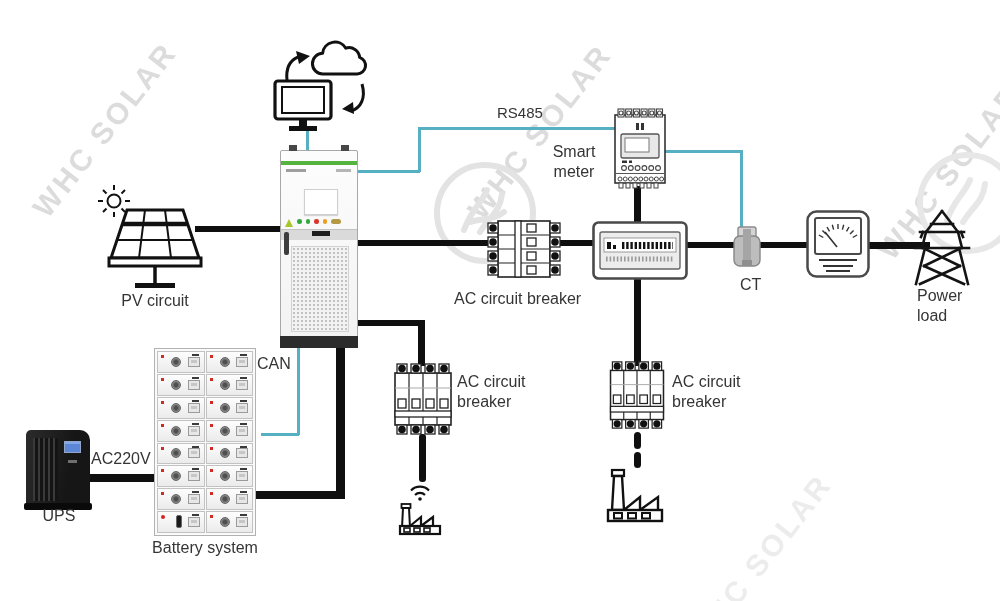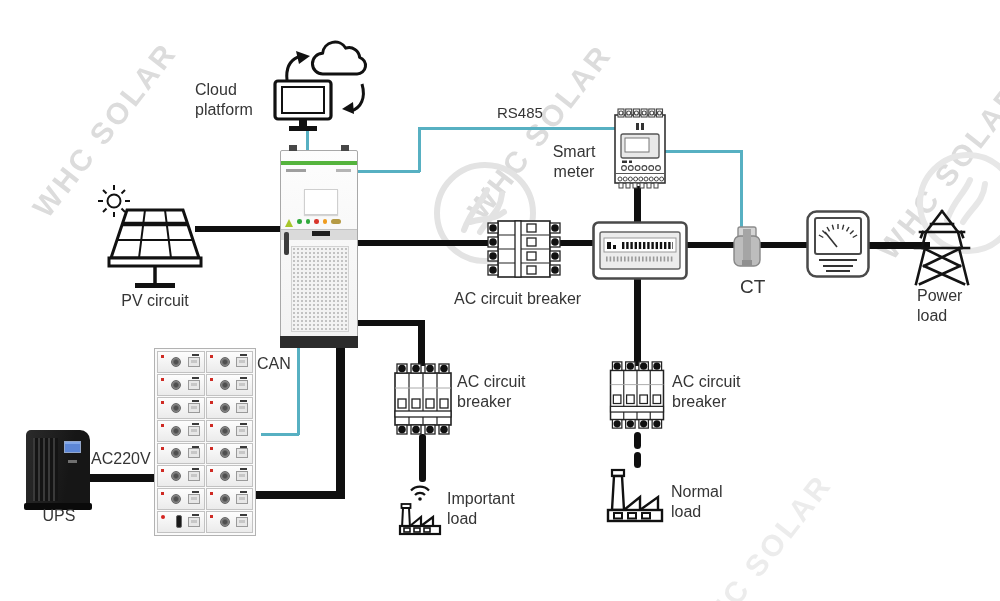--- a/index.html
+++ b/index.html
@@ -113,21 +113,20 @@
   <svg class="comp" style="left:342px;top:82px;width:26px;height:32px" viewBox="0 0 26 32">
     <path d="M20,2 C24,16 19,26 9,29" fill="none" stroke="#111" stroke-width="3"></path>
     <polygon points="12,32 0,27 11,20" fill="#111"></polygon>
   </svg>
   <svg class="comp" style="left:272px;top:78px;width:62px;height:56px" viewBox="0 0 62 56">
     <rect x="3" y="3" width="56" height="38" rx="3" fill="#fff" stroke="#111" stroke-width="3.2"></rect>
     <rect x="10" y="9" width="42" height="26" fill="#fff" stroke="#111" stroke-width="2"></rect>
     <rect x="27" y="41" width="8" height="8" fill="#111"></rect>
     <rect x="17" y="48" width="28" height="5" fill="#111"></rect>
   </svg>
-  <div class="lbl" style="left:195px;top:80px;width:80px">Cloud platform</div>
 
   <svg class="comp" style="left:97px;top:184px;width:34px;height:34px" viewBox="0 0 34 34">
     <circle cx="17" cy="17" r="6.5" fill="none" stroke="#111" stroke-width="2"></circle>
     <g stroke="#111" stroke-width="2">
       <line x1="17" y1="1" x2="17" y2="6"></line>
         <line x1="17" y1="28" x2="17" y2="33"></line>
       <line x1="1" y1="17" x2="6" y2="17"></line>
         <line x1="28" y1="17" x2="33" y2="17"></line>
       <line x1="6" y1="6" x2="9.5" y2="9.5"></line>
         <line x1="24.5" y1="24.5" x2="28" y2="28"></line>
@@ -266,21 +265,21 @@
     <line x1="30" y1="24.5" x2="81" y2="24.5" stroke="#111" stroke-width="7" stroke-dasharray="2.4 1.8"></line>
     <line x1="14" y1="38" x2="82" y2="38" stroke="#9a9a9a" stroke-width="5" stroke-dasharray="1.6 2"></line>
   </svg>
 
   <svg class="comp over" style="left:730px;top:222px;width:34px;height:50px" viewBox="0 0 34 50">
     <rect x="8" y="5" width="18" height="13" rx="2" fill="#d4d4d4" stroke="#8c8c8c" stroke-width="1.4"></rect>
     <rect x="4" y="14" width="26" height="30" rx="6" fill="#bdbdbd" stroke="#878787" stroke-width="1.4"></rect>
     <rect x="13" y="7" width="8" height="36" fill="#a5a5a5"></rect>
     <rect x="12" y="38" width="10" height="6" fill="#8f8f8f"></rect>
   </svg>
-  <div class="lbl" style="left:740px;top:275px;font-size:19px">CT</div>
+  <div class="lbl" style="left:740px;top:275px;font-size:16px">CT</div>
 
   <svg class="comp" style="left:806px;top:210px;width:64px;height:68px" viewBox="0 0 64 68">
     <rect x="1.5" y="1.5" width="61" height="65" rx="9" fill="#fff" stroke="#4a4a4a" stroke-width="2.5"></rect>
     <rect x="9" y="8" width="46" height="36" rx="2" fill="#fff" stroke="#4a4a4a" stroke-width="2"></rect>
     <path d="M17.3,27.5 L12.9,25 M20,24 L16.4,20.4 M23.5,21.3 L21,17 M27.6,19.6 L26.3,14.8 M32,19 L32,14
              M36.4,19.6 L37.7,14.8 M40.5,21.3 L43,17 M44,24 L47.6,20.4 M46.7,27.5 L51.1,25" stroke="#333" stroke-width="1.4" fill="none"></path>
     <line x1="31" y1="37" x2="19" y2="22" stroke="#333" stroke-width="1.6"></line>
     <line x1="13" y1="50" x2="51" y2="50" stroke="#333" stroke-width="2"></line>
     <line x1="17" y1="56" x2="47" y2="56" stroke="#333" stroke-width="2"></line>
     <line x1="20" y1="61" x2="44" y2="61" stroke="#333" stroke-width="2"></line>
@@ -338,21 +337,20 @@
     <rect x="6.5" y="26" width="9" height="4" fill="#fff" stroke="#111" stroke-width="1.8"></rect>
     <polygon points="8,30 14,30 15,50 7,50" fill="#fff" stroke="#111" stroke-width="2"></polygon>
     <polyline points="15,48 26,39 26,48 38,39 38,48" fill="#fff" stroke="#111" stroke-width="2.2"></polyline>
     <rect x="5" y="48" width="40" height="8" fill="#fff" stroke="#111" stroke-width="2.2"></rect>
     <g fill="#fff" stroke="#111" stroke-width="1.6">
       <rect x="9" y="50" width="6" height="4"></rect>
         <rect x="19" y="50" width="6" height="4"></rect>
         <rect x="29" y="50" width="6" height="4"></rect>
     </g>
   </svg>
-  <div class="lbl" style="left:447px;top:489px;width:92px">Important load</div>
 
   <svg class="comp" style="left:607px;top:360px;width:60px;height:70px" viewBox="0 0 58 74">
     <rect x="1" y="11" width="56" height="52" fill="#fff" stroke="#222" stroke-width="1.6"></rect>
     <line x1="15" y1="11" x2="15" y2="63" stroke="#222" stroke-width="1.2"></line>
     <line x1="29" y1="11" x2="29" y2="63" stroke="#222" stroke-width="1.2"></line>
     <line x1="43" y1="11" x2="43" y2="63" stroke="#222" stroke-width="1.2"></line>
     <line x1="1" y1="26" x2="57" y2="26" stroke="#aaa" stroke-width="1"></line>
     <g fill="#fff" stroke="#222" stroke-width="1.3">
       <rect x="3" y="2" width="10" height="9"></rect>
         <rect x="17" y="2" width="10" height="9"></rect>
@@ -385,21 +383,20 @@
     <rect x="8" y="4" width="12" height="6" fill="#fff" stroke="#111" stroke-width="2.2"></rect>
     <polygon points="10,10 18,10 20,44 8,44" fill="#fff" stroke="#111" stroke-width="2.4"></polygon>
     <polyline points="20,44 36,31 36,44 54,31 54,44" fill="#fff" stroke="#111" stroke-width="2.4"></polyline>
     <rect x="4" y="44" width="54" height="11" fill="#fff" stroke="#111" stroke-width="2.4"></rect>
     <g fill="#fff" stroke="#111" stroke-width="2">
       <rect x="10" y="47" width="8" height="5.5"></rect>
         <rect x="24" y="47" width="8" height="5.5"></rect>
         <rect x="38" y="47" width="8" height="5.5"></rect>
     </g>
   </svg>
-  <div class="lbl" style="left:671px;top:482px;width:70px">Normal load</div>
 
   <div class="ups">
     <div class="vents"></div>
     <div class="screen"></div>
     <div class="btn"></div>
     <div class="base"></div>
   </div>
   <div class="lbl ctr" style="left:38px;top:506px;width:42px">UPS</div>
 
   <div class="rack">
@@ -479,14 +476,15 @@
           <i class="bf"></i>
           <i class="bd"></i>
         </div>
         <div class="bmod">
           <i class="bp"></i>
           <i class="bf"></i>
           <i class="bd"></i>
         </div>
       </div>
   </div>
+  <div class="lbl ctr" style="left:140px;top:538px;width:130px">Battery system</div>
 
 </div>
 
 </body></html>

